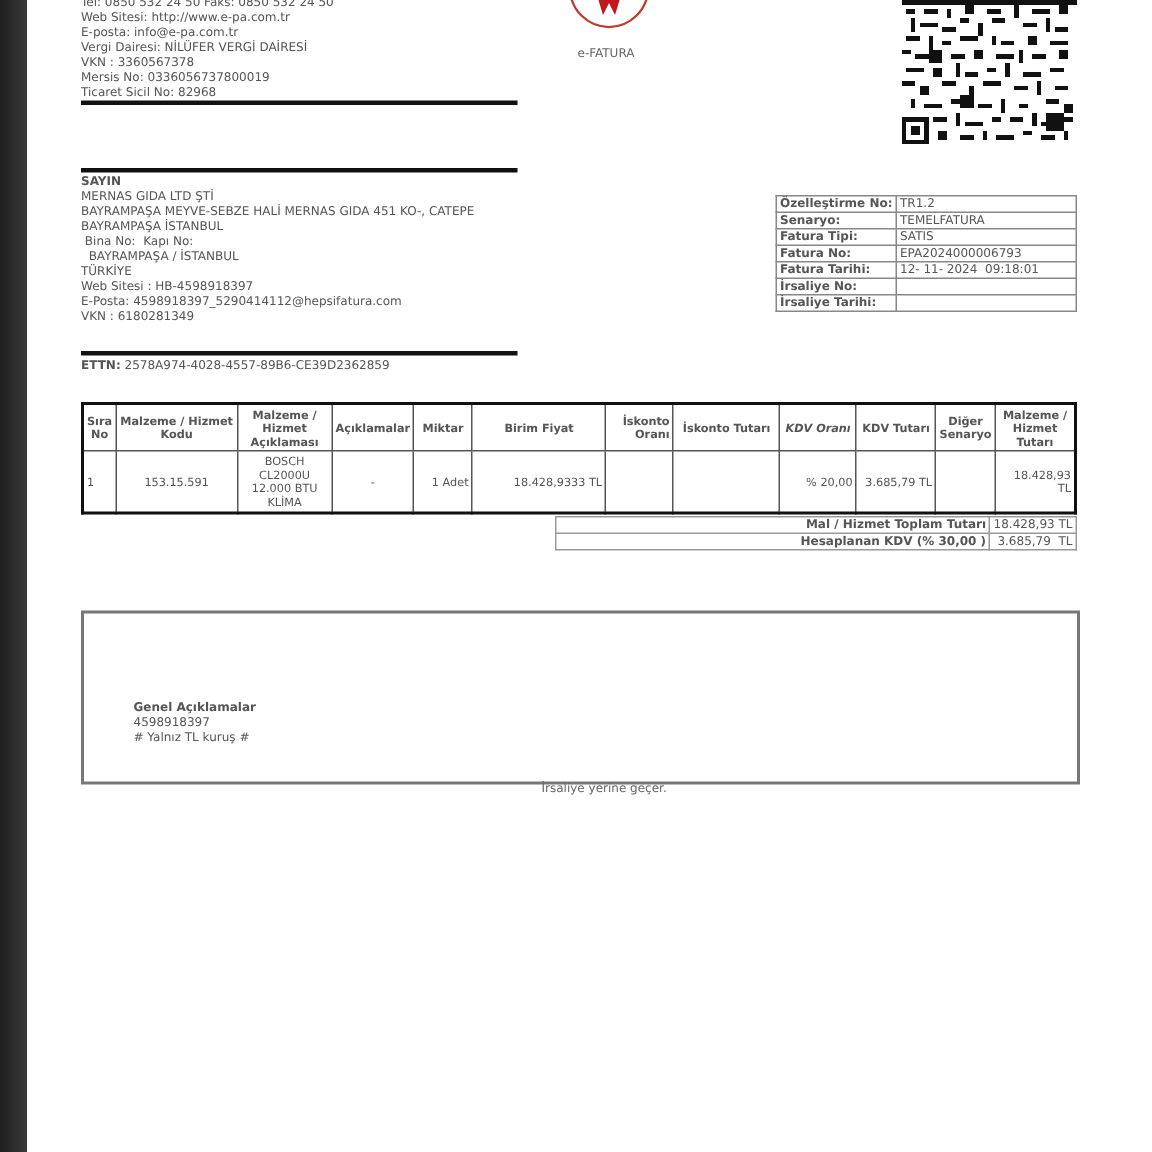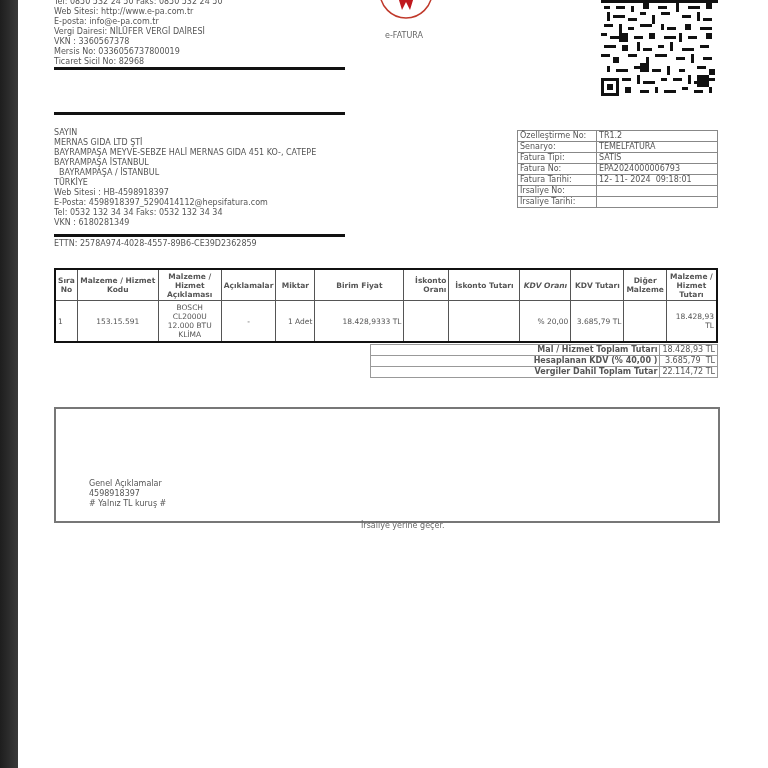--- a/index.html
+++ b/index.html
@@ -2,28 +2,28 @@
 <html><head>
 <meta charset="utf-8">
 <style>
   html, body { margin:0; padding:0; }
   body { width:768px; height:768px; background:#ffffff; position:relative; overflow:hidden;
          font-family:"DejaVu Sans", sans-serif; color:#555; }
   .edge { position:absolute; left:0; top:0; width:18px; height:768px;
           background:linear-gradient(to right,#1e1e1e,#3a3a3a); }
   .abs { position:absolute; }
   .t { font-size:8px; line-height:10px; color:#555; white-space:nowrap; }
-  .b { font-weight:normal;margin-top:12px; }
+  .b { font-weight:bold; }
   .hr { position:absolute; height:3px; background:#111; }
   .logo { position:absolute; left:378px; top:-18px; width:56px; height:38px; }
   .qr { position:absolute; left:601px; top:0; width:117px; height:96px; }
   table { border-collapse:collapse; }
   .meta { position:absolute; left:517px; top:130px; width:201px; }
   .meta td { border:1px solid #888; font-size:8px; line-height:10px; height:10px; padding:0 2px; color:#555; white-space:nowrap; }
-  .meta td.k { font-weight:normal; width:74px; }
+  .meta td.k { font-weight:bold; width:74px; }
   .items { position:absolute; left:54px; top:268px; width:664px; border:2px solid #111; }
   .items th, .items td { border:1px solid #555; font-size:7.5px; line-height:9px; color:#555; padding:1px 2px; }
   .items th { font-weight:bold; text-align:center; height:28px; }
   .items td { height:38px; }
   .tot { position:absolute; left:370px; top:344px; width:348px; }
   .tot td { border:1px solid #999; font-size:8px; line-height:10px; height:10px; padding:0 2px; color:#555; white-space:nowrap; }
   .tot td.k { font-weight:bold; text-align:right; width:243px;padding-left:44px; }
   .tot td.v { text-align:right; }
   .notes { position:absolute; left:54px; top:407px; width:662px; height:112px; border:2px solid #777; }
 </style>
@@ -138,25 +138,25 @@
     <rect x="2" y="28" width="2" height="2" fill="#111"></rect>
   </svg>
 </div>
 
 <div class="hr" style="left:54px; top:112px; width:291px;"></div>
 <div class="abs" style="left:54px; top:116px;">
   <div class="t b">SAYIN</div>
   <div class="t">MERNAS GIDA LTD ŞTİ</div>
   <div class="t">BAYRAMPAŞA MEYVE-SEBZE HALİ MERNAS GIDA 451 KO-, CATEPE</div>
   <div class="t">BAYRAMPAŞA İSTANBUL</div>
+  <div class="t" style="white-space:pre;"> Bina No:  Kapı No:</div>
   <div class="t" style="white-space:pre;">  BAYRAMPAŞA / İSTANBUL</div>
   <div class="t">TÜRKİYE</div>
   <div class="t">Web Sitesi : HB-4598918397</div>
   <div class="t">E-Posta: 4598918397_5290414112@hepsifatura.com</div>
-  <div class="t">Tel: 0532 132 34 34 Faks: 0532 132 34 34</div>
   <div class="t">VKN : 6180281349</div>
 </div>
 <div class="hr" style="left:54px; top:234px; width:291px;"></div>
 <div class="abs t" style="left:54px; top:239px;">
   <span class="b">ETTN:</span>
   <span>2578A974-4028-4557-89B6-CE39D2362859</span>
 </div>
 
 <table class="meta">
   <tbody>
@@ -197,21 +197,21 @@
     <th style="width:14px;">Sıra No</th>
     <th style="width:76px;">Malzeme / Hizmet Kodu</th>
     <th style="width:58px;">Malzeme / Hizmet Açıklaması</th>
     <th style="width:48px;">Açıklamalar</th>
     <th style="width:34px;">Miktar</th>
     <th style="width:84px;">Birim Fiyat</th>
     <th style="width:40px;text-align:right;">İskonto Oranı</th>
     <th style="width:66px;">İskonto Tutarı</th>
     <th style="width:46px;font-style:italic;">KDV Oranı</th>
     <th style="width:48px;">KDV Tutarı</th>
-    <th style="width:30px;">Diğer Malzeme</th>
+    <th style="width:30px;">Diğer Senaryo</th>
     <th>Malzeme / Hizmet Tutarı</th>
   </tr>
   <tr>
     <td>1</td>
     <td style="text-align:center;">153.15.591</td>
     <td style="text-align:center;">BOSCH CL2000U 12.000 BTU KLİMA</td>
     <td style="text-align:center;">-</td>
     <td style="text-align:right;">1 Adet</td>
     <td style="text-align:right;">18.428,9333 TL</td>
     <td></td>
@@ -224,26 +224,22 @@
 </tbody>
   </table>
 
 <table class="tot">
   <tbody>
       <tr>
         <td class="k">Mal / Hizmet Toplam Tutarı</td>
         <td class="v">18.428,93 TL</td>
       </tr>
   <tr>
-        <td class="k">Hesaplanan KDV (% 40,00 )</td>
+        <td class="k">Hesaplanan KDV (% 30,00 )</td>
         <td class="v" style="white-space:pre;">3.685,79  TL</td>
-      </tr>
-  <tr>
-        <td class="k">Vergiler Dahil Toplam Tutar</td>
-        <td class="v">22.114,72 TL</td>
       </tr>
 </tbody>
   </table>
 
 <div class="notes">
   <div class="abs" style="left:33px; top:58px;">
     <div class="t b">Genel Açıklamalar</div>
     <div class="t">4598918397</div>
     <div class="t"># Yalnız TL kuruş #</div>
   </div>

